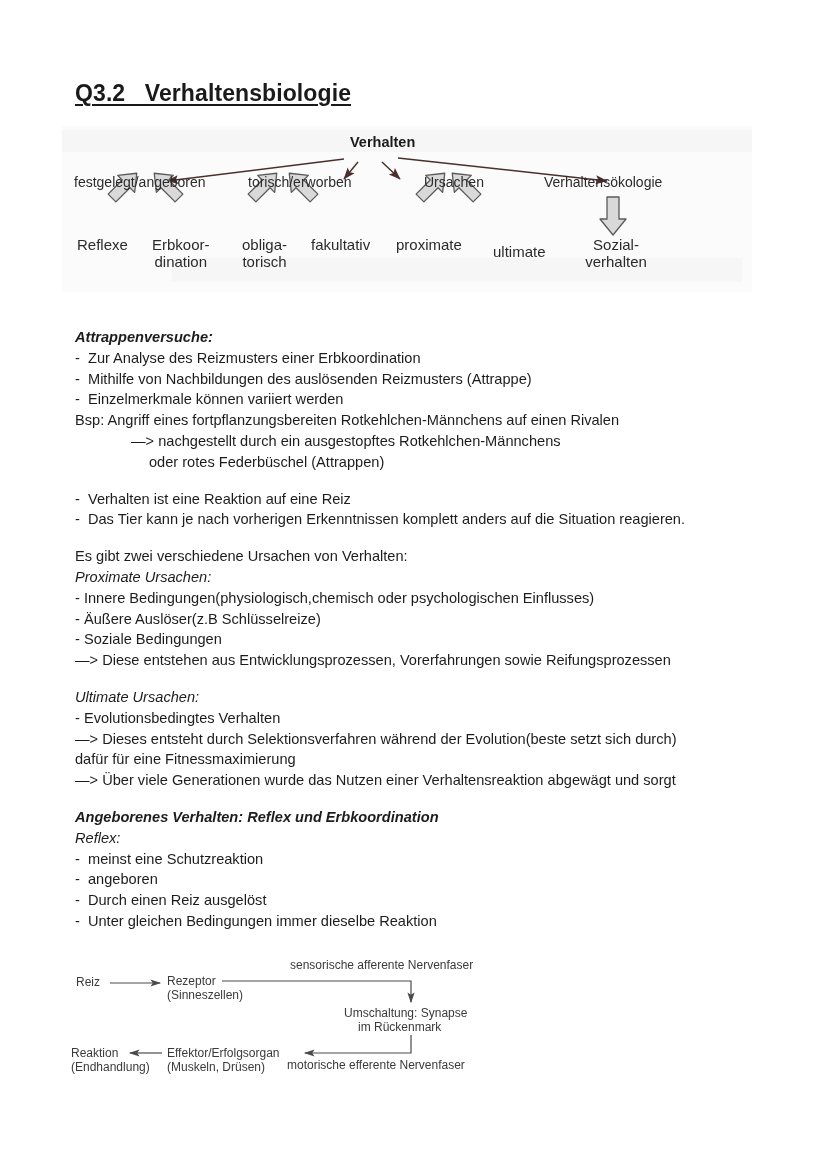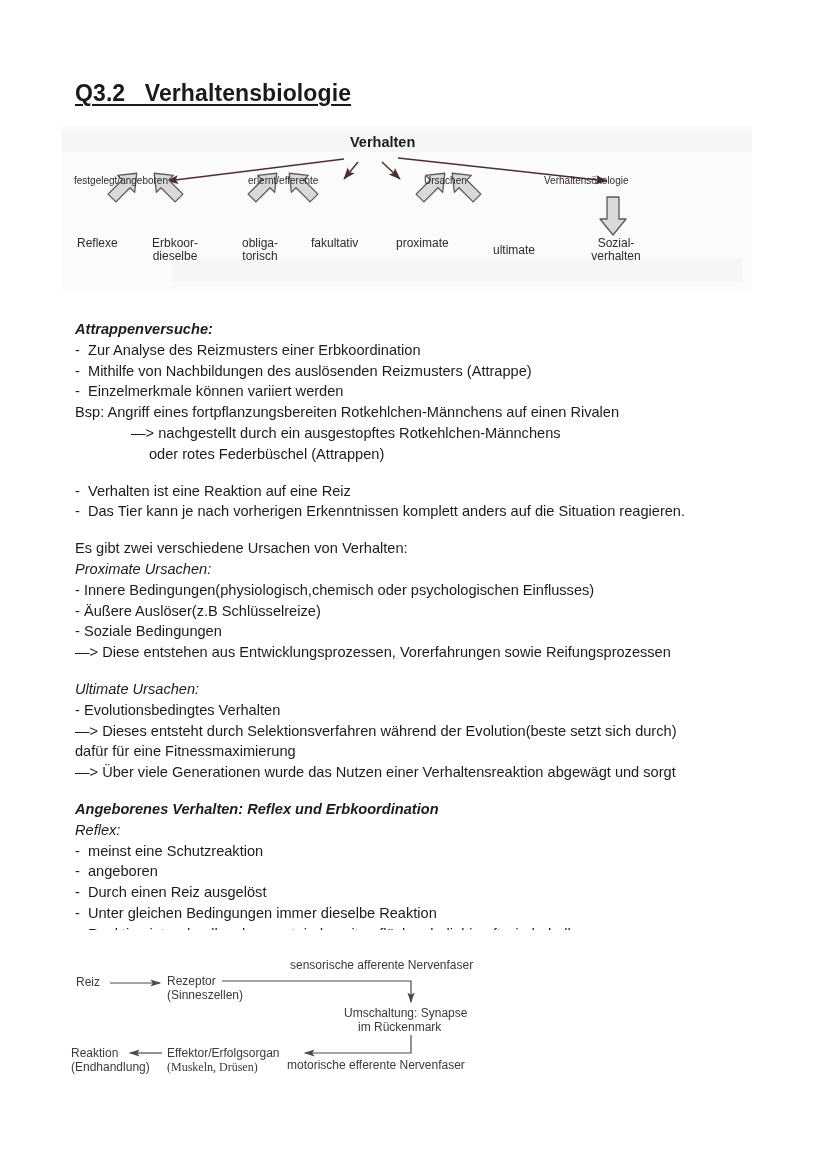--- a/index.html
+++ b/index.html
@@ -53,44 +53,44 @@
   .concept-figure svg {
     position: absolute;
     left: 0;
     top: 0;
     width: 690px;
     height: 166px;
   }
   .cf-label {
     position: absolute;
     font-family: "Liberation Sans", "DejaVu Sans", sans-serif;
-    font-size: 10px;
+    font-size: 14px;
     color: #2b2b2b;
     white-space: pre;
     line-height: 1.12;
     text-align: center;
   }
   .cf-label.root {
     font-weight: bold;
     font-size: 14.5px;
     color: #1b1b1b;
   }
-  .cf-label.leaf { font-size: 12px; }
+  .cf-label.leaf { font-size: 15px; }
 
   
   .body-text {
     position: absolute;
     left: 75px;
     top: 315px;
     width: 700px;
     font-size: 14.6px;
     line-height: 20.8px;
     color: #1c1c1c;
   }
-  .blk { margin: 4px 0 0 0; }
+  .blk { margin: 12px 0 0 0; }
   .blk + .blk { margin-top: 16px; }
   .ln { white-space: pre-wrap; }
   .ln.bi { font-weight: bold; font-style: italic; }
   .ln.it { font-style: italic; }
   .ln.dash { padding-left: 20px; text-indent: -20px; }
   .ln.ind1 { padding-left: 56px; text-indent: 0; }
   .ln.ind2 { padding-left: 74px; text-indent: 0; }
 
   
   .reflex-figure {
@@ -168,27 +168,27 @@
 
         <g transform="translate(551,71)">
           <path d="M -6,0 L 6,0 L 6,22 L 13,22 L 0,38 L -13,22 L -6,22 Z"></path>
         </g>
       </g>
     </svg>
 
     <div class="cf-label root" style="left:288px; top:8px;">Verhalten</div>
 
     <div class="cf-label" style="left:12px; top:49px;">festgelegt/angeboren</div>
-    <div class="cf-label" style="left:186px; top:49px;">erlernt/efferente</div>
+    <div class="cf-label" style="left:186px; top:49px;">torisch/erworben</div>
     <div class="cf-label" style="left:362px; top:49px;">Ursachen</div>
     <div class="cf-label" style="left:482px; top:49px;">Verhaltensökologie</div>
 
     <div class="cf-label leaf" style="left:15px; top:111px;">Reflexe</div>
     <div class="cf-label leaf" style="left:90px; top:111px;">Erbkoor-
-dieselbe</div>
+dination</div>
 
     <div class="cf-label leaf" style="left:180px; top:111px;">obliga-
 torisch</div>
     <div class="cf-label leaf" style="left:249px; top:111px;">fakultativ</div>
 
     <div class="cf-label leaf" style="left:334px; top:111px;">proximate</div>
     <div class="cf-label leaf" style="left:431px; top:111px;margin-top:7px;">ultimate</div>
 
     <div class="cf-label leaf" style="left:518px; top:111px; text-align:center; width:72px;">Sozial-
 verhalten</div>
@@ -278,19 +278,19 @@
     <div class="rf-label" style="left:105px; top:58px;">(Sinneszellen)</div>
 
     <div class="rf-label" style="left:228px; top:28px;">sensorische afferente Nervenfaser</div>
 
     <div class="rf-label" style="left:282px; top:76px;">Umschaltung: Synapse</div>
     <div class="rf-label" style="left:296px; top:90px;">im Rückenmark</div>
 
     <div class="rf-label" style="left:225px; top:128px;">motorische efferente Nervenfaser</div>
 
     <div class="rf-label" style="left:105px; top:116px;">Effektor/Erfolgsorgan</div>
-    <div class="rf-label" style="left:105px; top:130px;font-family:Liberation Serif, serif;">(Muskeln, Drüsen)</div>
+    <div class="rf-label" style="left:105px; top:130px;">(Muskeln, Drüsen)</div>
 
     <div class="rf-label" style="left:9px; top:116px;">Reaktion</div>
     <div class="rf-label" style="left:9px; top:130px;">(Endhandlung)</div>
   </div>
 
 </div>
 
 </body></html>

